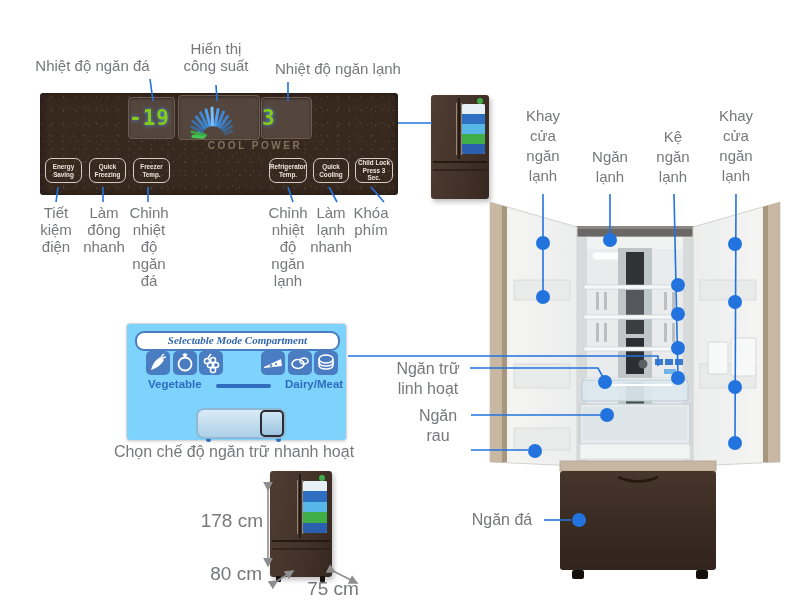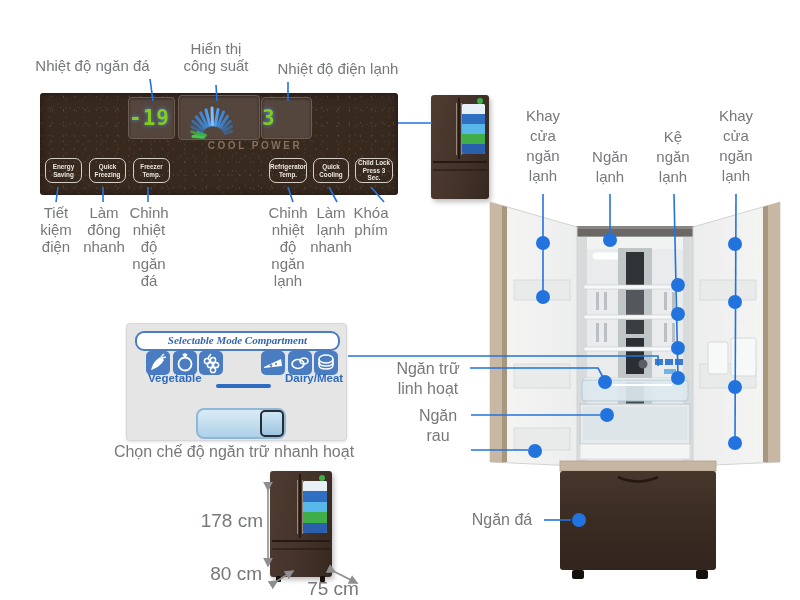--- a/index.html
+++ b/index.html
@@ -23,27 +23,27 @@
         border-radius:4px;box-shadow:inset 0 1px 3px rgba(0,0,0,.4);}
   .led{color:#84cc16;font-family:"DejaVu Sans Mono",monospace;font-weight:bold;font-size:21px;
        text-align:left;line-height:40px;text-shadow:0 0 4px rgba(70,150,255,.9);letter-spacing:1px;}
   #coolpower{position:absolute;left:140px;top:47px;width:150px;text-align:center;color:#84705e;
        font-size:10px;font-weight:bold;letter-spacing:2.5px;}
   .cp-btn{position:absolute;top:65px;height:23px;border:1px solid rgba(240,235,228,.85);
        border-radius:7px;color:#ece7e1;font-size:6.3px;line-height:7.5px;font-weight:bold;
        text-align:center;display:flex;align-items:center;justify-content:center;
        white-space:pre-line;cursor:pointer;}
   
-  #modepanel{position:absolute;left:126px;top:323px;width:219px;height:116px;background:#e5e5e5;
+  #modepanel{position:absolute;left:126px;top:323px;width:219px;height:116px;background:#7dd3fc;
        border:1px solid #d7d7d9;border-radius:4px;box-shadow:0 1px 3px rgba(0,0,0,.12);}
   #modetitle{position:absolute;left:8px;top:7px;width:201px;height:16px;border:2px solid #4a7cc2;
        border-radius:9px;background:#fff;color:#3466ad;font-family:"Liberation Serif",serif;
        font-style:italic;font-weight:bold;font-size:11px;text-align:center;line-height:15px;}
   .food-icon{position:absolute;top:27px;width:24px;height:24px;background:#4a7cc2;border-radius:5px;}
-  #modelabels{position:absolute;left:0;top:48px;width:219px;height:14px;color:#2f6cc0;
+  #modelabels{position:absolute;left:0;top:54px;width:219px;height:14px;color:#2f6cc0;
        font-size:11.5px;font-weight:bold;}
   #modeline{position:absolute;left:89px;top:60px;width:55px;height:4px;background:#2f6cc0;border-radius:2px;}
   .modedot{position:absolute;top:59px;width:5px;height:5px;border-radius:50%;background:#2f6cc0;}
   #slider{position:absolute;left:69px;top:84px;width:86px;height:27px;border:2px solid #8fb8d6;
        border-radius:8px;background:linear-gradient(180deg,#d9ebf6,#aed1e8);}
   #sliderknob{position:absolute;left:62px;top:0px;width:20px;height:23px;border:2px solid #2b2b33;
        border-radius:5px;background:linear-gradient(180deg,#cfe6f4,#9cc4e0);cursor:pointer;}
   
   .minifridge{position:absolute;border-radius:3px;background:linear-gradient(100deg,#4a382e 0%,#55423六 50%,#3c2c23 100%);
        background:linear-gradient(100deg,#4f3c31,#44332a 55%,#362820);box-shadow:2px 3px 5px rgba(0,0,0,.25);}
@@ -56,21 +56,21 @@
   .mf-leg{position:absolute;bottom:-5px;width:5px;height:6px;background:#17100b;border-radius:1px;}
 </style>
 </head>
 <body>
 
 <div id="stage">
 
   <div class="lbl" style="left:20px;top:57px;width:145px;">Nhiệt độ ngăn đá</div>
   <div class="lbl" style="left:175px;top:40px;width:82px;">Hiển thị
 công suất</div>
-  <div class="lbl" style="left:263px;top:60px;width:150px;">Nhiệt độ điện lạnh</div>
+  <div class="lbl" style="left:263px;top:60px;width:150px;">Nhiệt độ ngăn lạnh</div>
 
   <div id="cpanel">
     <div class="disp led" style="left:88px;width:45px;">-19</div>
     <div class="disp" style="left:138px;top:2px;width:80px;height:43px;">
       <svg width="80" height="43" viewBox="0 0 80 43">
         <g stroke-linecap="round" stroke-width="3" fill="none">
           <line x1="26.5" y1="39.3" x2="19" y2="36.5" stroke="#3fae49"></line>
           <line x1="25.1" y1="40.7" x2="16.2" y2="39.5" stroke="#3fae49"></line>
           <line x1="24" y1="41.3" x2="14" y2="40.6" stroke="#46c552"></line>
           <line x1="23.4" y1="38.9" x2="12.9" y2="35.9" stroke="#3fae49" opacity=".8"></line>

